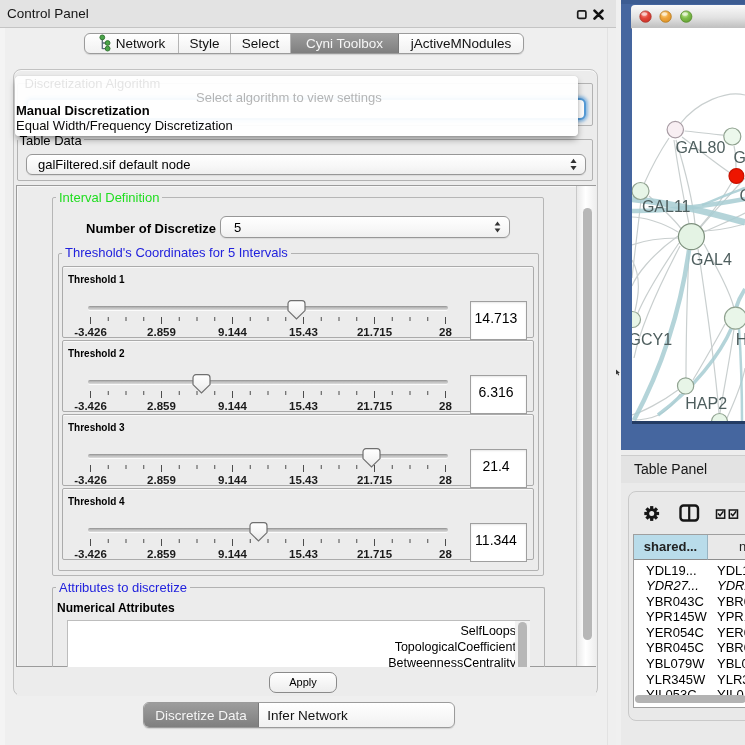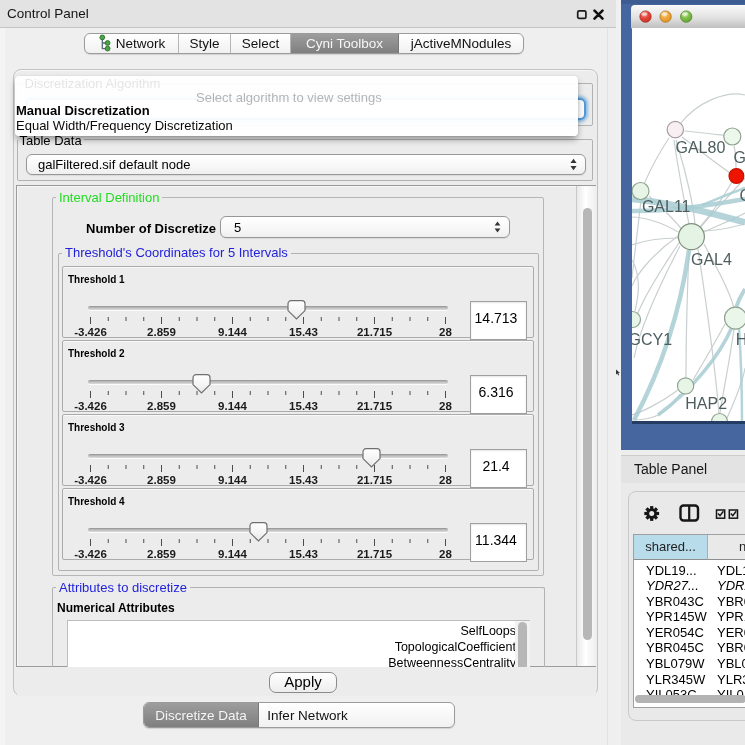--- a/index.html
+++ b/index.html
@@ -240,21 +240,21 @@
 <div class="gtitle" style="left:56px;top:581px;color:#2222dd;">Attributes to discretize</div>
 <div class="abs" style="left:57px;top:601px;font-size:12px;font-weight:bold;">Numerical Attributes</div>
 <div class="abs" style="left:67px;top:620px;width:448px;height:46px;background:#ffffff;border:1px solid #bdbdbd;border-right:none;overflow:hidden;">
   <div style="font-size:12.5px;line-height:16px;padding:2px 0 0 10px;text-align:right;">SelfLoops<br>TopologicalCoefficient<br>BetweennessCentrality</div>
 </div>
 <div class="abs" style="left:515px;top:620px;width:15px;height:46px;background:#f2f2f2;border-top:1px solid #bdbdbd;"></div>
 <div class="abs" style="left:518px;top:622px;width:9px;height:60px;border-radius:5px;background:#b7b7b7;"></div>
 
 <div class="abs" style="left:17px;top:667px;width:579px;height:29px;background:#ececec;"></div>
 
-<div class="abs" style="left:269px;top:672px;width:66px;height:19px;border:1px solid #8a8a8a;border-radius:7px;background:linear-gradient(#ffffff,#ededed);font-size:15px;text-align:center;line-height:18px;">Apply</div>
+<div class="abs" style="left:269px;top:672px;width:66px;height:19px;border:1px solid #8a8a8a;border-radius:7px;background:linear-gradient(#ffffff,#ededed);font-size:11px;text-align:center;line-height:18px;">Apply</div>
 
 <div class="seg" style="left:143px;top:702px;width:310px;height:24px;">
   <div class="s sel" style="width:114px;">Discretize Data</div>
   <div class="s" style="width:97px;">Infer Network</div>
 </div>
 
 <div class="abs" style="left:15px;top:76px;width:563px;height:60px;background:rgba(255,255,255,0.95);border-radius:4px;box-shadow:0 4px 7px -1px rgba(0,0,0,0.42),0 0 1px rgba(0,0,0,0.2);"></div>
 <div class="abs" style="left:24.5px;top:75.5px;font-size:13px;color:rgba(40,40,40,0.12);">Discretization Algorithm</div>
 <div class="abs" style="left:196px;top:90px;font-size:13px;font-weight:normal;color:rgba(120,120,120,0.55);">Select algorithm to view settings</div>
 <div class="abs" style="left:16px;top:102.5px;font-size:13px;font-weight:bold;color:#050505;">Manual Discretization</div>
@@ -379,21 +379,21 @@
   <line x1="47.2" y1="1.5" x2="47.2" y2="16.5" stroke="#161616" stroke-width="2.2"></line>
   <g stroke="#161616" fill="none">
     <rect x="74.5" y="6" width="8.2" height="8.2" stroke-width="1.5"></rect>
     <path d="M76 9.5 l2 2.2 3.4-4.4" stroke-width="1.5"></path>
     <rect x="87.3" y="6" width="8.2" height="8.2" stroke-width="1.5"></rect>
     <path d="M88.8 9.5 l2 2.2 3.4-4.4" stroke-width="1.5"></path>
   </g>
 </svg>
 
 <div class="abs" style="left:633px;top:534px;width:112px;height:171.5px;background:#ffffff;border:1px solid #9f9f9f;border-right:none;overflow:hidden;font-size:13px;">
-  <div style="position:absolute;left:0;top:0;width:73px;height:24px;background:#b9dcea;border-right:1px solid #98b4c2;border-bottom:1px solid #8d8d8d;text-align:center;line-height:24px;color:#222;">shared...</div>
+  <div style="position:absolute;left:0;top:0;width:73px;height:24px;background:#b9dcea;border-right:1px solid #98b4c2;border-bottom:1px solid #8d8d8d;text-align:center;line-height:24px;color:#222;font-weight:bold;">shared...</div>
   <div style="position:absolute;left:74px;top:0;width:60px;height:24px;background:#e9e9e9;border-bottom:1px solid #8d8d8d;line-height:24px;color:#222;padding-left:31px;">na</div>
   <div style="position:absolute;left:0;top:26.5px;width:112px;">
       <div style="position:relative;height:15.6px;">
         <span style="position:absolute;left:12px;top:1px;">YDL19...</span>
         <span style="position:absolute;left:83px;top:1px;">YDL1</span>
       </div>
       <div style="position:relative;height:15.6px;font-style:italic;">
         <span style="position:absolute;left:12px;top:1px;">YDR27...</span>
         <span style="position:absolute;left:83px;top:1px;">YDR2</span>
       </div>

